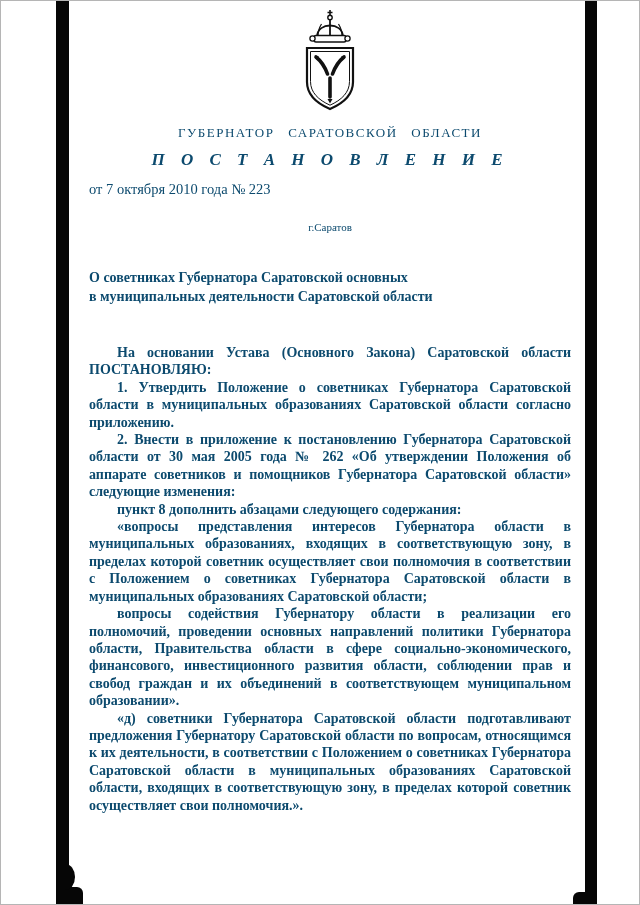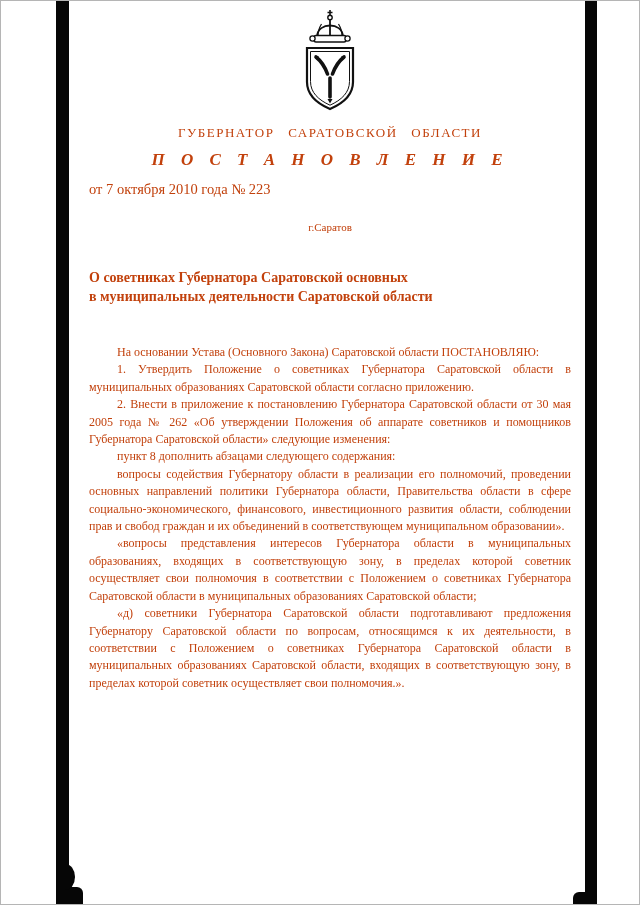--- a/index.html
+++ b/index.html
@@ -10,21 +10,21 @@
   }
   .page {
     position: relative;
     width: 640px;
     height: 905px;
     margin: 0 auto;
     background: #ffffff;
     border: 1px solid #b5b5b5;
     box-sizing: border-box;
     overflow: hidden;
-    color: #c2410c;
+    color: #0c4a6e;
   }
   
   .scan-bar {
     position: absolute;
     top: 0;
     bottom: 0;
     background: #060606;
   }
   .scan-bar.left  { left: 55px;  width: 13px; }
   .scan-bar.right { left: 584px; width: 12px; }
@@ -77,23 +77,24 @@
 
   .doc-title {
     margin-top: 35px;
     font-size: 14px;
     font-weight: bold;
     line-height: 19px;
   }
 
   .doc-body {
     margin-top: 38px;
-    font-size: 12px;
+    font-size: 14px;
     line-height: 17.4px;
     text-align: justify;
+    font-weight: bold;
   }
   .para {
     margin: 0;
     text-indent: 28px;
   }
 </style>
 </head>
 <body>
 
 <div class="page">
@@ -143,19 +144,19 @@
     <div class="doc-title">
       <div>О советниках Губернатора Саратовской основных</div>
       <div>в муниципальных деятельности Саратовской области</div>
     </div>
 
     <div class="doc-body">
         <p class="para">На основании Устава (Основного Закона) Саратовской области ПОСТАНОВЛЯЮ:</p>
         <p class="para">1. Утвердить Положение о советниках Губернатора Саратовской области в муниципальных образованиях Саратовской области согласно приложению.</p>
         <p class="para">2. Внести в приложение к постановлению Губернатора Саратовской области от 30 мая 2005 года № 262 «Об утверждении Положения об аппарате советников и помощников Губернатора Саратовской области» следующие изменения:</p>
         <p class="para">пункт 8 дополнить абзацами следующего содержания:</p>
+        <p class="para">«вопросы представления интересов Губернатора области в муниципальных образованиях, входящих в соответствующую зону, в пределах которой советник осуществляет свои полномочия в соответствии с Положением о советниках Губернатора Саратовской области в муниципальных образованиях Саратовской области;</p>
         <p class="para">вопросы содействия Губернатору области в реализации его полномочий, проведении основных направлений политики Губернатора области, Правительства области в сфере социально-экономического, финансового, инвестиционного развития области, соблюдении прав и свобод граждан и их объединений в соответствующем муниципальном образовании».</p>
-        <p class="para">«вопросы представления интересов Губернатора области в муниципальных образованиях, входящих в соответствующую зону, в пределах которой советник осуществляет свои полномочия в соответствии с Положением о советниках Губернатора Саратовской области в муниципальных образованиях Саратовской области;</p>
         <p class="para">«д) советники Губернатора Саратовской области подготавливают предложения Губернатору Саратовской области по вопросам, относящимся к их деятельности, в соответствии с Положением о советниках Губернатора Саратовской области в муниципальных образованиях Саратовской области, входящих в соответствующую зону, в пределах которой советник осуществляет свои полномочия.».</p>
       </div>
 
   </div>
 </div>
 
 </body></html>

